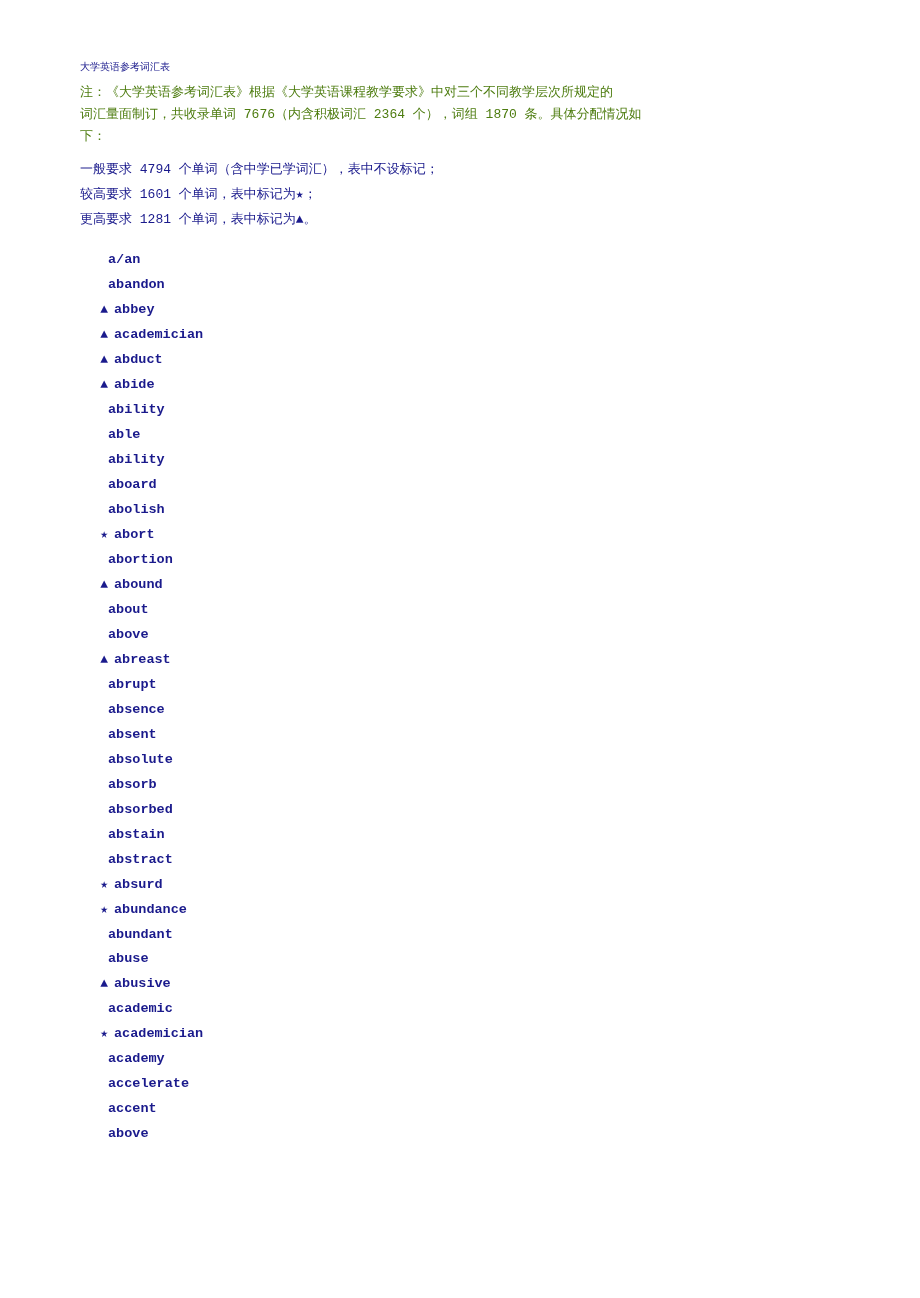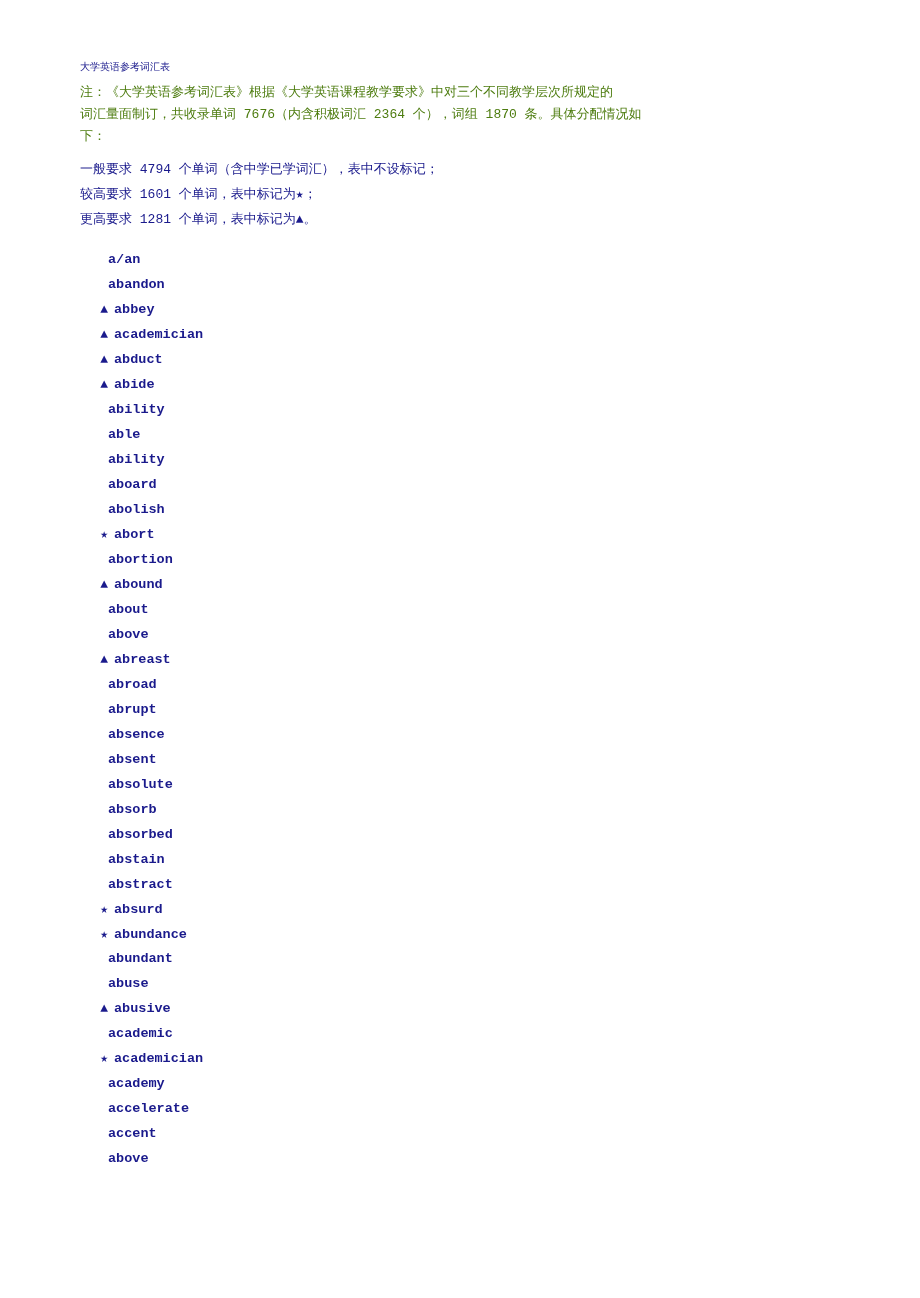--- a/index.html
+++ b/index.html
@@ -154,24 +154,20 @@
     <div class="word-entry">
       <span class="marker-empty"></span>
       <span class="word-text">above</span>
     </div>
     <div class="word-entry">
       <span class="marker">▲</span>
       <span class="word-text">abreast</span>
     </div>
     <div class="word-entry">
       <span class="marker-empty"></span>
-      <span class="word-text">abroad</span>
-    </div>
-    <div class="word-entry">
-      <span class="marker-empty"></span>
       <span class="word-text">abrupt</span>
     </div>
     <div class="word-entry">
       <span class="marker-empty"></span>
       <span class="word-text">absence</span>
     </div>
     <div class="word-entry">
       <span class="marker-empty"></span>
       <span class="word-text">absent</span>
     </div>

